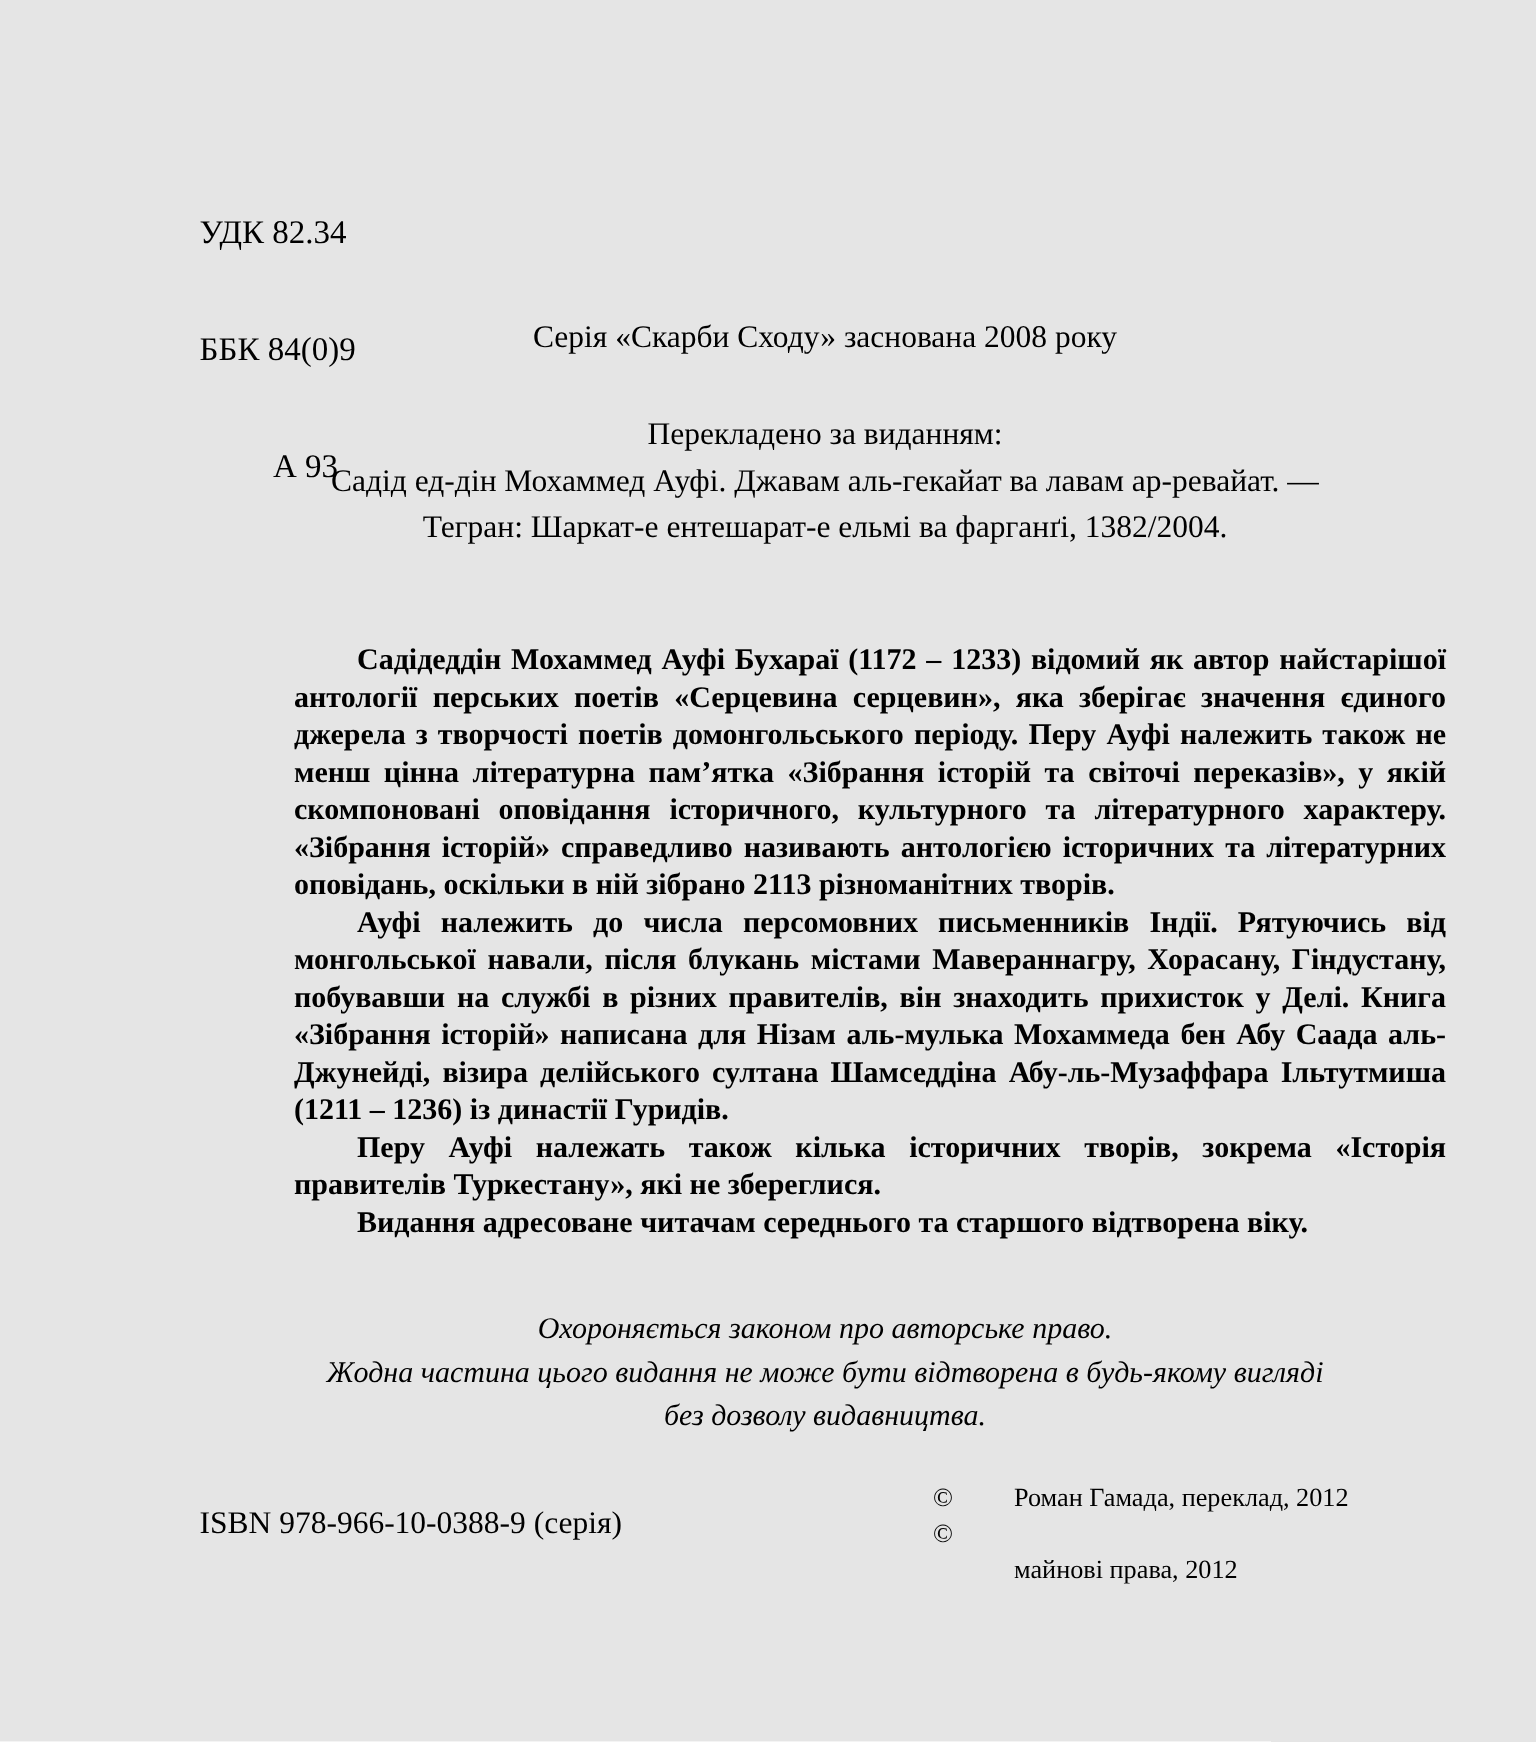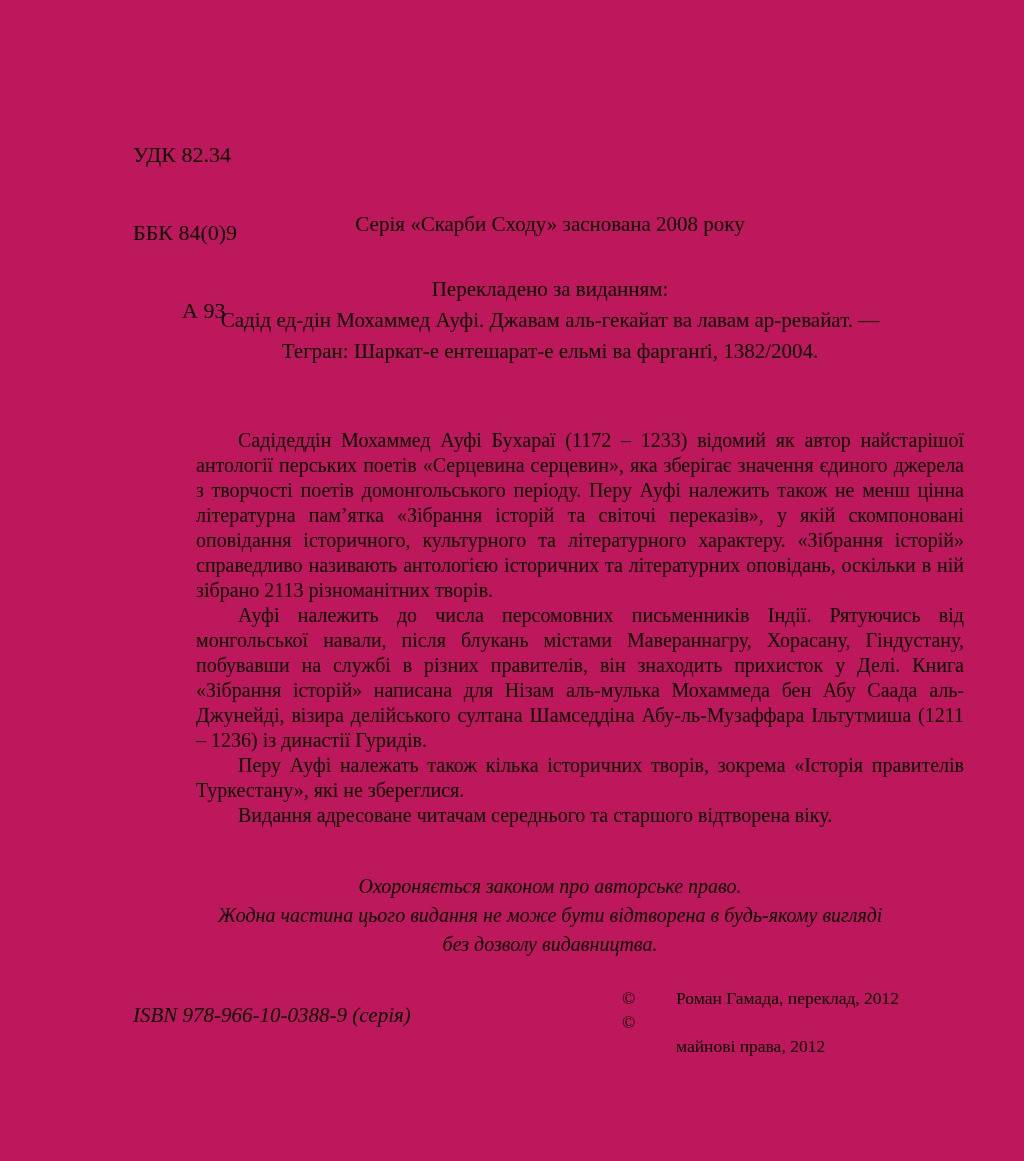--- a/index.html
+++ b/index.html
@@ -4,21 +4,21 @@
 <style>
   html, body {
     margin: 0;
     padding: 0;
     background: #ffffff;
   }
   .page {
     position: relative;
     width: 1024px;
     height: 1161px;
-    background: #be185d;
+    background: #e5e5e5;
     color: #000000;
     font-family: "Liberation Serif", "DejaVu Serif", serif;
     overflow: hidden;
   }
 
   
   .udc-block {
     position: absolute;
     left: 133px;
     top: 90px;
@@ -53,20 +53,21 @@
 
   
   .annotation {
     position: absolute;
     left: 196px;
     top: 428px;
     width: 768px;
     font-size: 20px;
     line-height: 25px;
     text-align: justify;
+    font-weight: bold;
   }
   .annotation p {
     margin: 0;
     text-indent: 42px;
   }
 
   
   .rights-notice {
     position: absolute;
     left: 60px;
@@ -78,21 +79,20 @@
     line-height: 29px;
   }
 
   
   .isbn-block {
     position: absolute;
     left: 133px;
     top: 1000px;
     font-size: 21px;
     line-height: 30px;
-    font-style: italic;
   }
   .copyright-block {
     position: absolute;
     left: 622px;
     top: 986px;
     font-size: 17.5px;
     line-height: 24px;
     width: 370px;
   }
   .copyright-entry {

